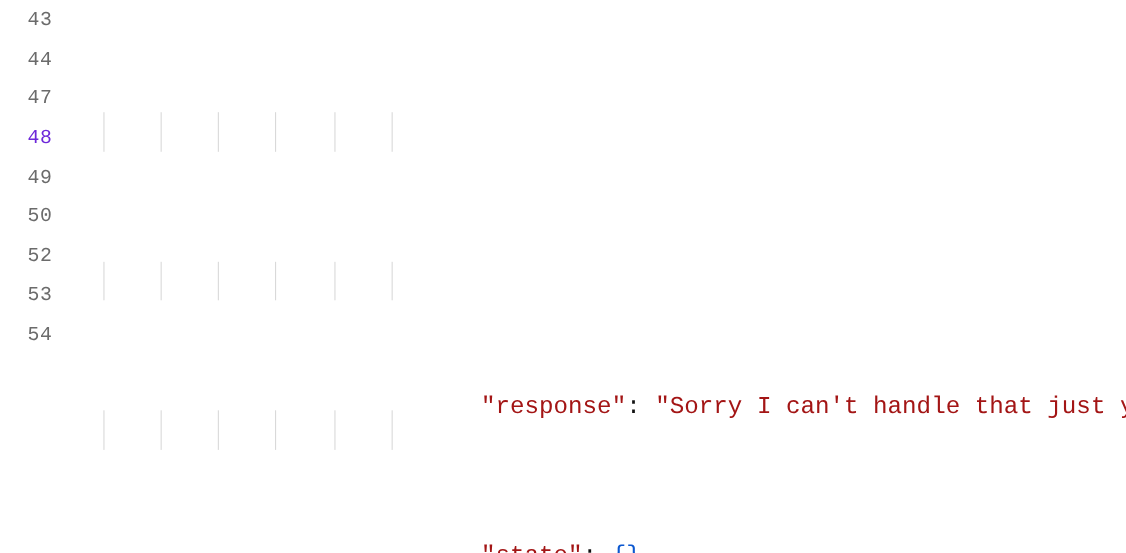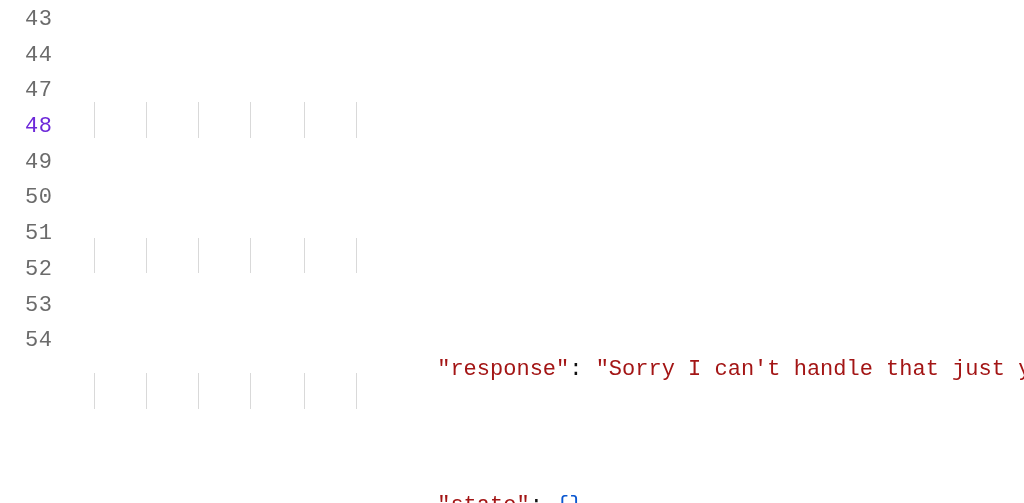--- a/index.html
+++ b/index.html
@@ -21,21 +21,21 @@
     flex: 0 0 58px;
     padding-top: 2px;
     text-align: right;
     color: #6b6b6b;
     user-select: none;
   }
   .gutter .ln {
     height: 35.7px;
     line-height: 35.7px;
     padding-right: 14px;
-    font-size: 22px;
+    font-size: 18px;
     letter-spacing: 0.5px;
     margin-left: 25px;
   }
   .gutter .ln.active {
     color: #6d28d9;
     font-weight: 500;
   }
   .code {
     flex: 1 1 auto;
     padding-top: 2px;
@@ -67,21 +67,20 @@
 <body>
 
 <div class="editor">
   <div class="gutter" id="gutter">
       <div class="ln">43</div>
       <div class="ln">44</div>
       <div class="ln">47</div>
       <div class="ln active">48</div>
       <div class="ln">49</div>
       <div class="ln">50</div>
-      <div class="ln">51</div>
       <div class="ln">52</div>
       <div class="ln">53</div>
       <div class="ln">54</div>
     </div>
   <div class="code">
 
     
     <div class="row">
       <span class="guide" style="left:36px"></span>
       <span class="guide" style="left:88px"></span>

